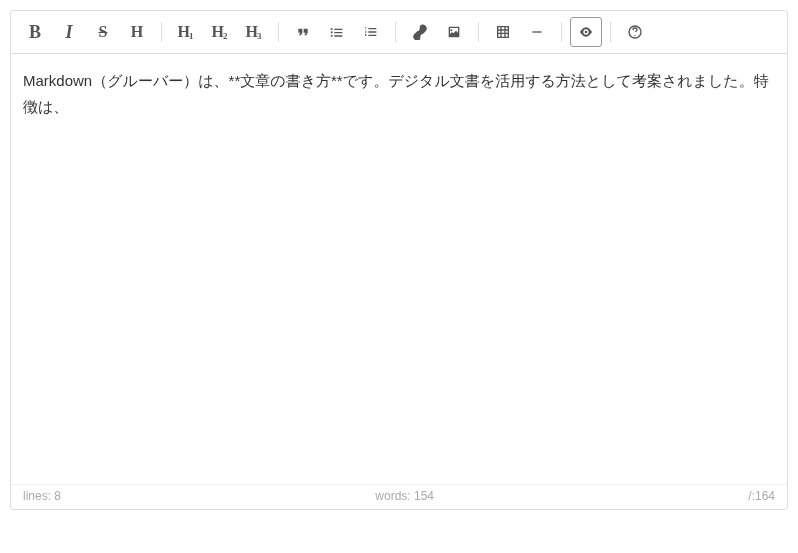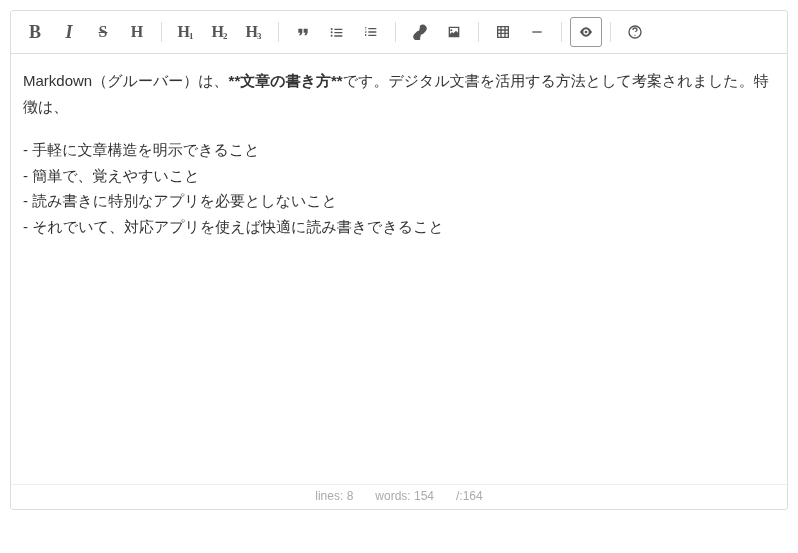--- a/index.html
+++ b/index.html
@@ -10,24 +10,24 @@
   .tbtn.active { border: 1px solid #999; background: #fff; }
   .sep { width: 1px; height: 20px; background: #ddd; margin: 0 6px; }
   .tbtn .h-label { font-family: "Times New Roman", serif; font-weight: bold; font-size: 16px; }
   .tbtn .h-sub { font-size: 9px; font-weight: bold; position: relative; top: 4px; left: -1px; font-family: "Times New Roman", serif; }
   .tbtn.bold { font-family: "Times New Roman", serif; font-weight: 900; font-size: 18px; }
   .tbtn.italic { font-family: "Times New Roman", serif; font-style: italic; font-weight: bold; font-size: 18px; }
   .tbtn.strike { font-family: "Times New Roman", serif; font-weight: bold; text-decoration: line-through; font-size: 16px; }
   .content { padding: 14px 12px 14px 12px; min-height: 430px; font-size: 15px; line-height: 1.7; color: #333; word-break: break-all; }
   .content .block { margin-bottom: 18px; }
   .content .line { margin: 0; }
-  .bold-md { font-weight: bold; }
+  .bold-md { font-weight: normal; }
   .link { color: #888; text-decoration: underline; }
   .url { color: #aaa; }
-  .status { display: flex; justify-content: center; gap: 22px; padding: 4px 12px 6px; font-size: 12px; color: #aaa; border-top: 1px solid #eee; }
+  .status { display: flex; justify-content: space-between; gap: 22px; padding: 4px 12px 6px; font-size: 12px; color: #aaa; border-top: 1px solid #eee; }
   svg { width: 16px; height: 16px; }
 </style>
 </head>
 <body>
 
 <div class="editor">
 
   <div class="toolbar">
     <div class="tbtn bold">B</div>
     <div class="tbtn italic">I</div>
@@ -98,26 +98,20 @@
           <circle cx="12" cy="12" r="9" fill="none" stroke="currentColor" stroke-width="2"></circle>
           <path fill="currentColor" d="M12 16a1 1 0 100 2 1 1 0 000-2zm-2-7a2 2 0 114 0c0 1-2 1.5-2 3h2c0-1 2-1.5 2-3a4 4 0 00-8 0z"></path>
         </svg>
     </div>
   </div>
 
   <div class="content">
     <div class="block">
       <span>Markdown（グルーバー）は、</span><span class="bold-md">**文章の書き方**</span><span>です。デジタル文書を活用する方法として考案されました。特徴は、</span>
     </div>
-    <div class="block">
-      <div class="line">- 手軽に文章構造を明示できること</div>
-      <div class="line">- 簡単で、覚えやすいこと</div>
-      <div class="line">- 読み書きに特別なアプリを必要としないこと</div>
-      <div class="line">- それでいて、対応アプリを使えば快適に読み書きできること</div>
-    </div>
   </div>
 
   <div class="status">
     <span>lines: 8</span>
     <span>words: 154</span>
     <span>/:164</span>
   </div>
 
 </div>
 

